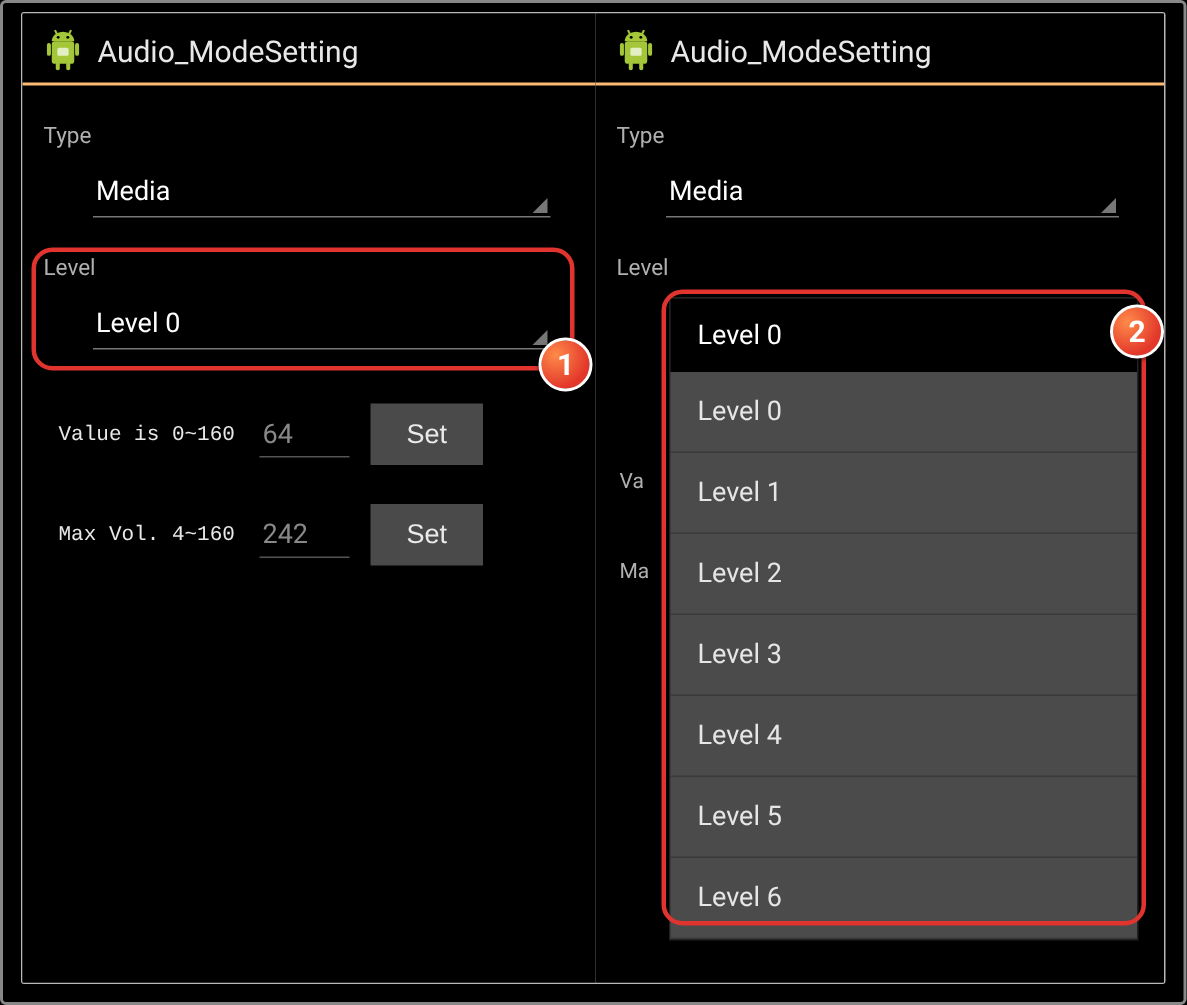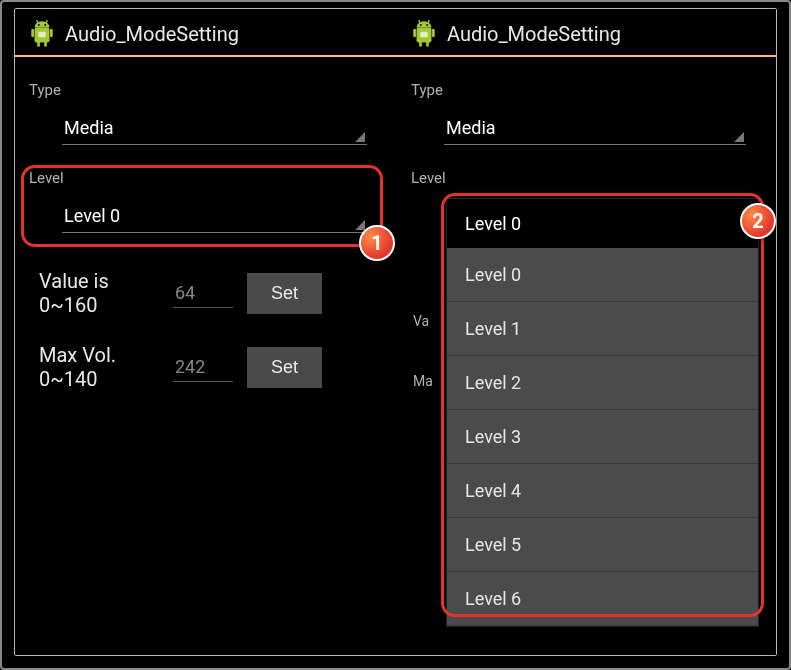--- a/index.html
+++ b/index.html
@@ -104,23 +104,24 @@
   font-size: 20px;
   box-shadow: 0 1px 3px rgba(0,0,0,.6);
 }
 .row {
   display: flex;
   align-items: center;
   margin: 26px 30px 0 24px;
   gap: 14px;
 }
 .row-label {
-  font-size: 20px;
+  font-size: 14px;
   color: #e8e8e8;
   flex: 0 0 120px;
+  font-family: Liberation Mono, monospace;
 }
 .row-input {
   flex: 0 0 60px;
   border-bottom: 1px solid #555;
   padding: 4px 2px;
   color: #888;
   font-size: 18px;
 }
 .set-btn {
   background: #4a4a4a;
@@ -193,21 +194,21 @@
       <span class="spinner-tri"></span>
     </div>
 
     <div class="row" style="margin-top:36px">
       <span class="row-label">Value is 0~160</span>
       <span class="row-input">64</span>
       <button class="set-btn">Set</button>
     </div>
 
     <div class="row">
-      <span class="row-label">Max Vol. 0~140</span>
+      <span class="row-label">Max Vol. 4~160</span>
       <span class="row-input">242</span>
       <button class="set-btn">Set</button>
     </div>
 
     <div class="highlight-box" style="left:6px; top:156px; width:362px; height:82px;"></div>
     <div class="badge" style="left:344px; top:216px;">
         <span>1</span>
       </div>
   </div>
 

